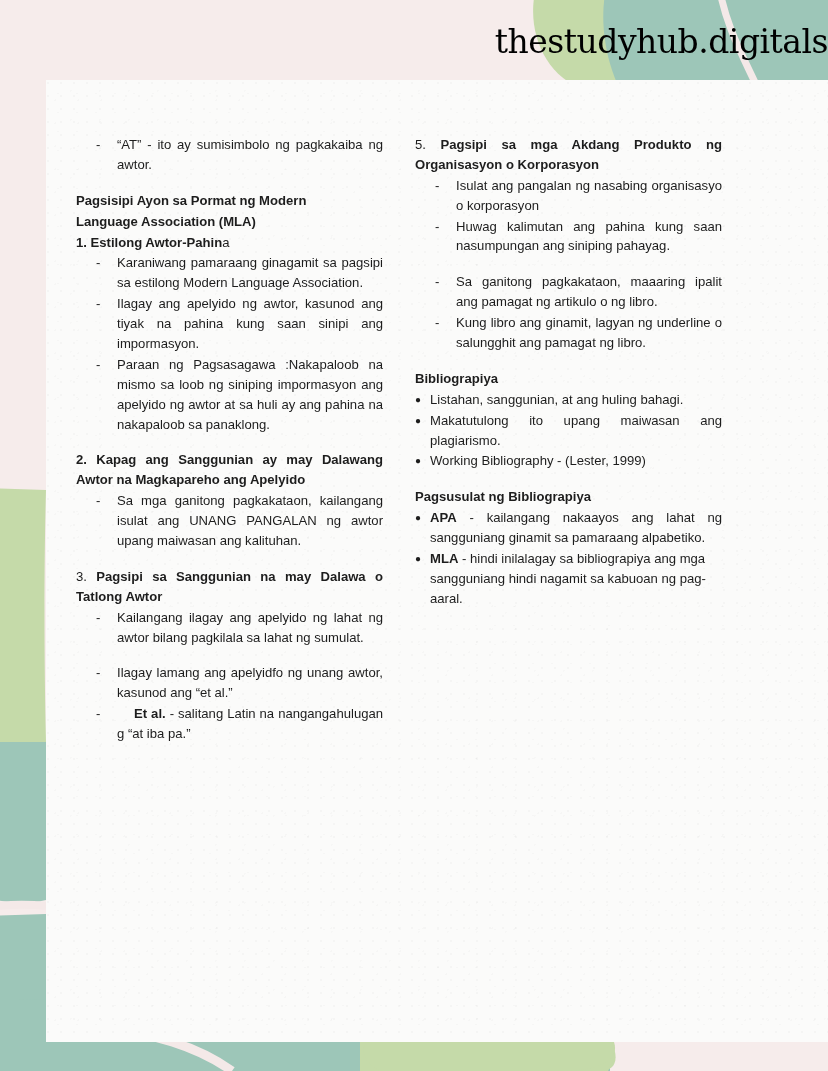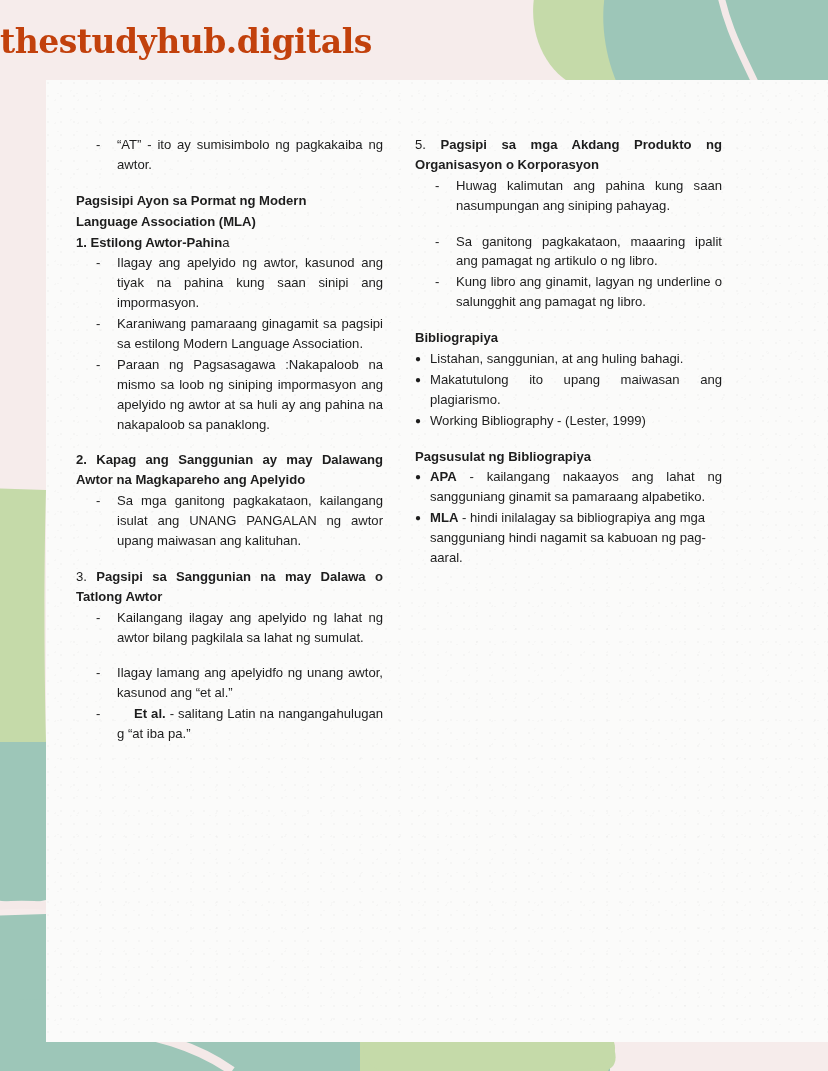--- a/index.html
+++ b/index.html
@@ -47,27 +47,26 @@
     background-size: 13px 13px, 19px 19px, 23px 23px, 29px 29px;
     pointer-events: none;
   }
 
   
   .site-title {
     position: absolute;
     left: 0;
     top: 22px;
     width: 828px;
-    text-align: left;
+    text-align: right;
     z-index: 3;
     font-family: "DejaVu Serif", "Liberation Serif", serif;
     font-size: 33px;
     letter-spacing: -0.5px;
-    color: #c2410c;
-    font-weight: bold;
+    color: #000000;
   }
 
   
   .columns {
     position: absolute;
     left: 0;
     top: 0;
     width: 736px;
     height: 962px;
     padding: 55px 30px 0 30px;
@@ -181,22 +180,22 @@
       </ul>
 
       <div class="gap"></div>
 
       <p class="head">Pagsisipi Ayon sa Pormat ng Modern</p>
       <p class="head">Language Association (MLA)</p>
 
       <p class="head"><span>1. Estilong Awtor-Pahin</span><span class="reg">a</span></p>
 
       <ul class="dash">
+        <li>Karaniwang pamaraang ginagamit sa pagsipi sa estilong Modern Language Association.</li>
         <li>Ilagay ang apelyido ng awtor, kasunod ang tiyak na pahina kung saan sinipi ang impormasyon.</li>
-        <li>Karaniwang pamaraang ginagamit sa pagsipi sa estilong Modern Language Association.</li>
         <li>Paraan ng Pagsasagawa :Nakapaloob na mismo sa loob ng siniping impormasyon ang apelyido ng awtor at sa huli ay ang pahina na nakapaloob sa panaklong.</li>
       </ul>
 
       <div class="gap"></div>
 
       <p class="head">2. Kapag ang Sanggunian ay may Dalawang Awtor na Magkapareho ang Apelyido</p>
       <ul class="dash">
         <li>Sa mga ganitong pagkakataon, kailangang isulat ang UNANG PANGALAN ng awtor upang maiwasan ang kalituhan.</li>
       </ul>
 
@@ -215,20 +214,21 @@
         <li><b>Et al.</b><span> - salitang Latin na nangangahulugan g “at iba pa.”</span></li>
       </ul>
 
     </div>
 
     <div class="col">
 
       <p class="head"><span class="reg">5.</span>
         <span>Pagsipi sa mga Akdang Produkto ng Organisasyon o Korporasyon</span></p>
       <ul class="dash">
+        <li>Isulat ang pangalan ng nasabing organisasyo o korporasyon</li>
         <li>Huwag kalimutan ang pahina kung saan nasumpungan ang siniping pahayag.</li>
       </ul>
 
       <div class="gap"></div>
 
       <ul class="dash">
         <li>Sa ganitong pagkakataon, maaaring ipalit ang pamagat ng artikulo o ng libro.</li>
         <li>Kung libro ang ginamit, lagyan ng underline o salungghit ang pamagat ng libro.</li>
       </ul>
 

